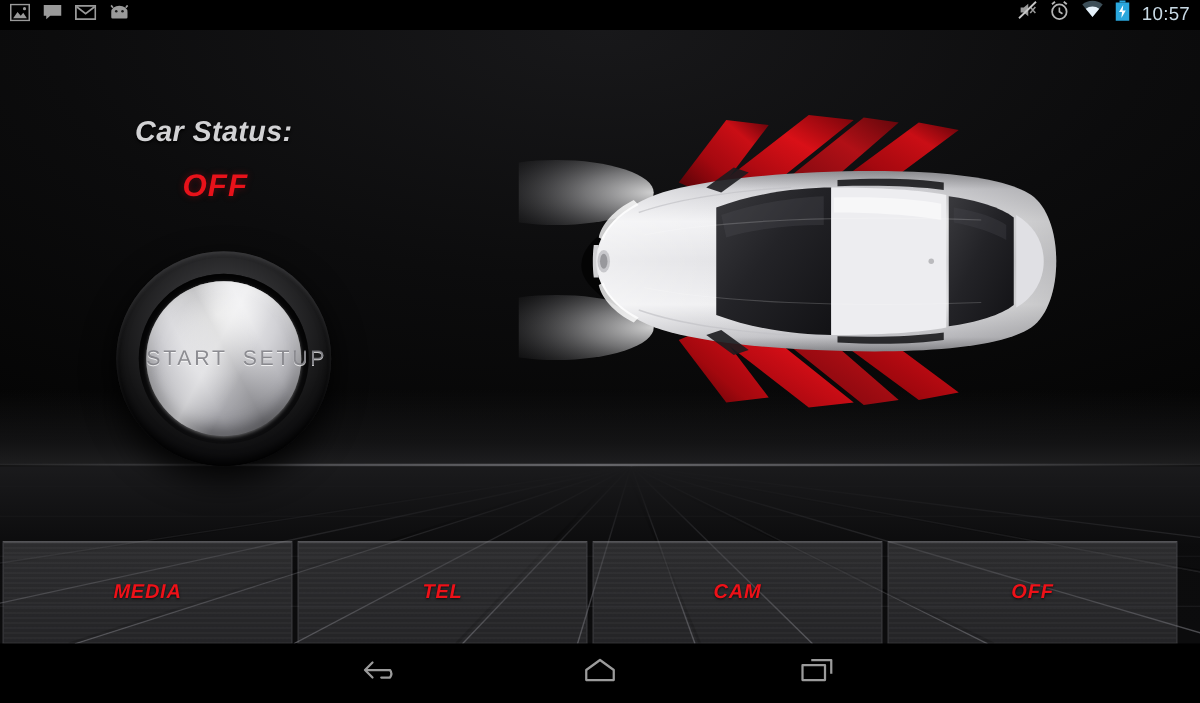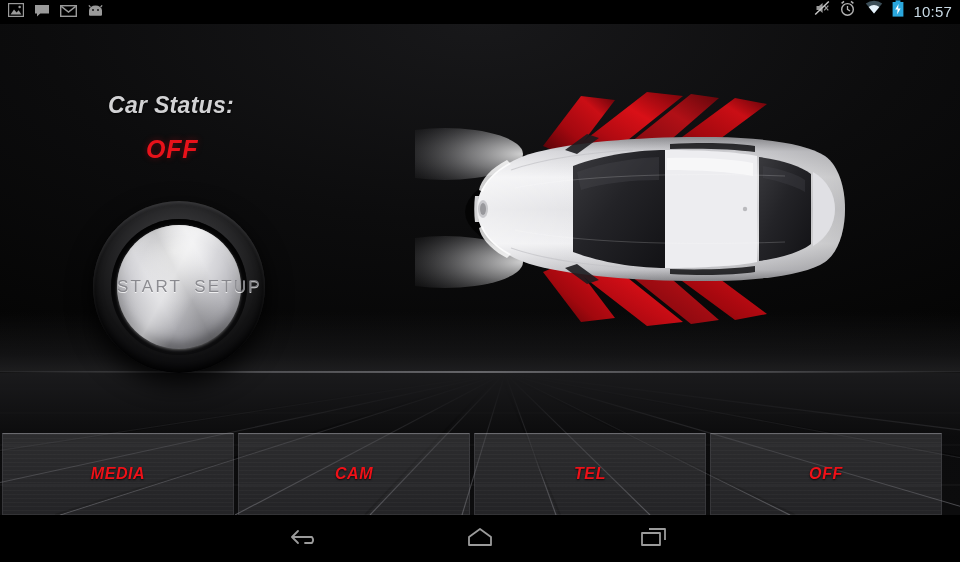--- a/index.html
+++ b/index.html
@@ -517,24 +517,24 @@
         <path d="M 100 104 C 160 92, 260 88, 370 92" stroke="#ffffff" stroke-width="1" fill="none" opacity="0.18"></path>
         <path d="M 100 146 C 160 158, 260 162, 370 158" stroke="#ffffff" stroke-width="1" fill="none" opacity="0.18"></path>
       </svg>
     </div>
 
     <div id="menu-bar">
       <div class="menu-button">
         <span class="label">MEDIA</span>
       </div>
       <div class="menu-button">
+        <span class="label">TEL</span>
+      </div>
+      <div class="menu-button">
         <span class="label">CAM</span>
-      </div>
-      <div class="menu-button">
-        <span class="label">TEL</span>
       </div>
       <div class="menu-button">
         <span class="label">OFF</span>
       </div>
     </div>
 
   </div>
 
   <div id="nav-bar">
     <div class="nav-inner">

